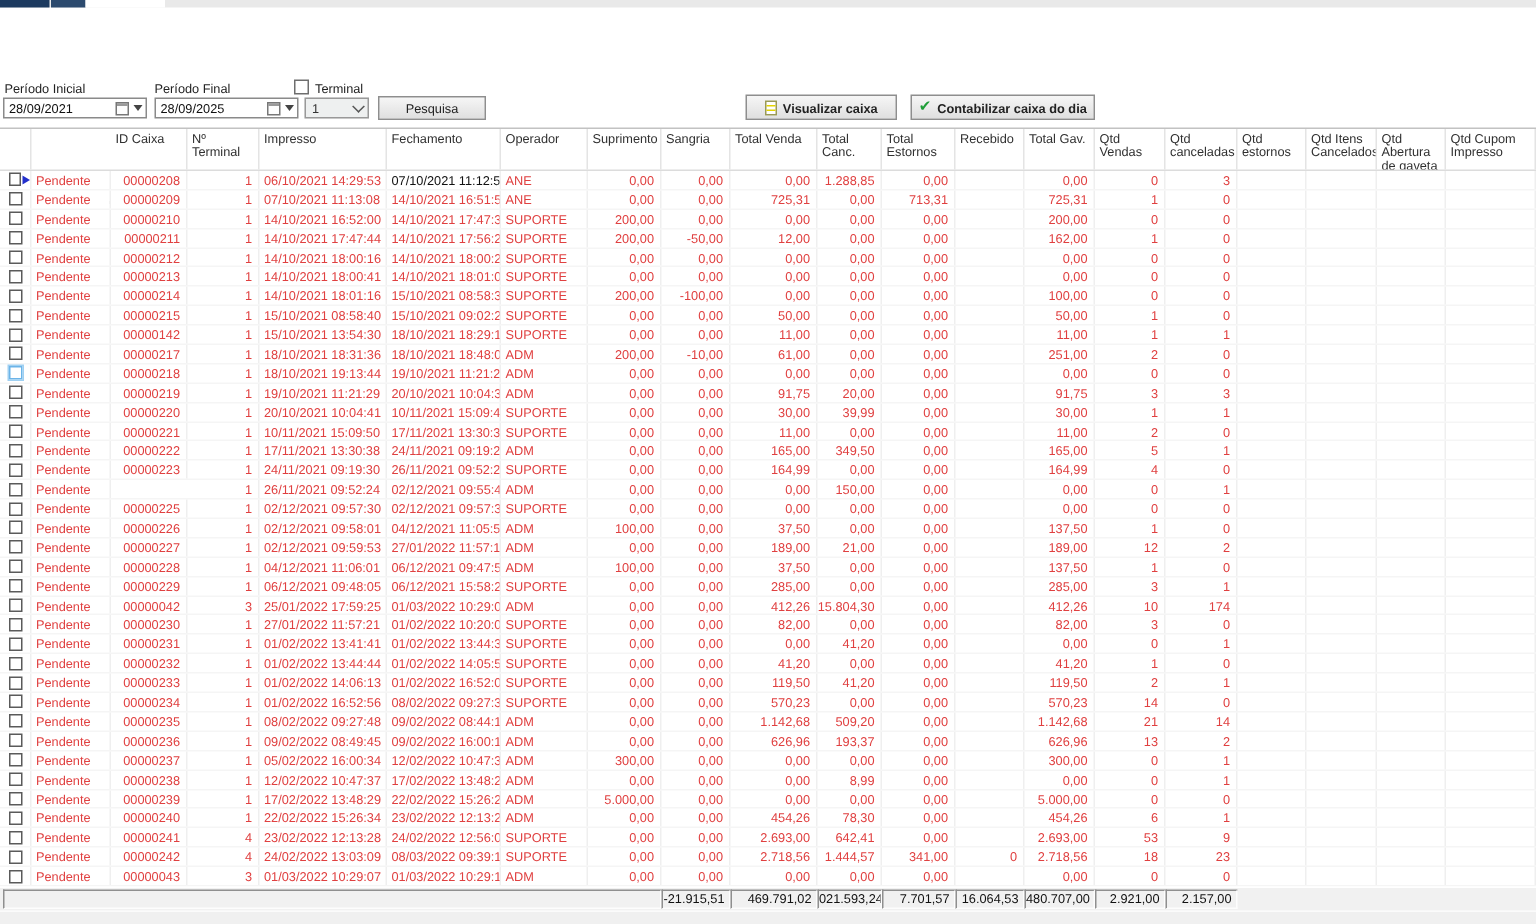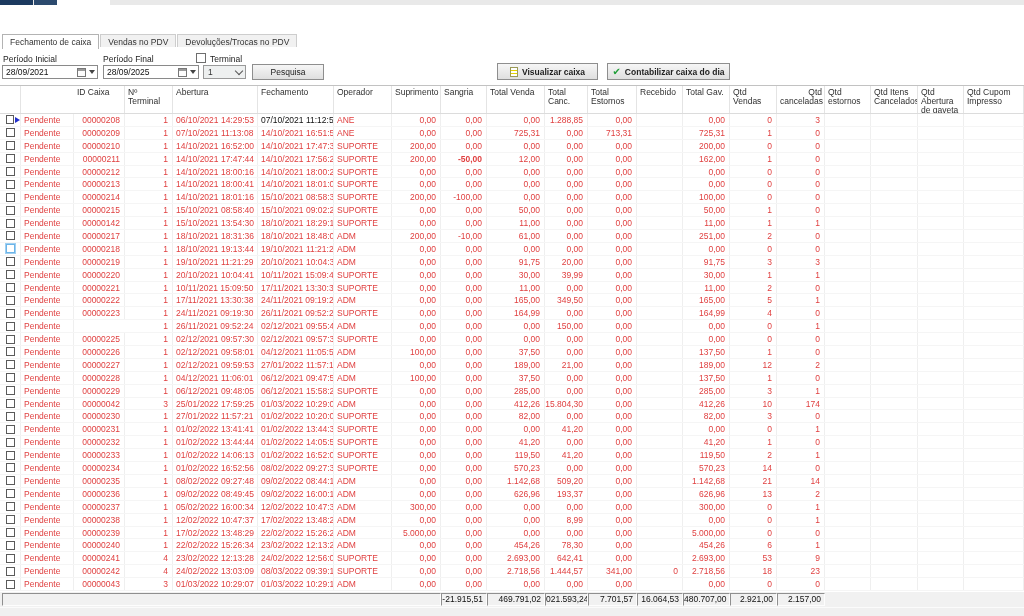--- a/index.html
+++ b/index.html
@@ -72,23 +72,20 @@
 
 <div class="app">
 
   <div class="top-strip">
     <div class="ts-a"></div>
     <div class="ts-b"></div>
     <div class="ts-c"></div>
   </div>
 
 
-  <div class="tabbar">
-    <div class="tabbar-inner" id="tabbar-inner"><div class="tab active">Fechamento de caixa</div><div class="tab">Vendas no PDV</div><div class="tab">Devoluções/Trocas no PDV</div></div>
-  </div>
 
   <div class="toolbar">
     <span class="flabel" style="left:3px;top:7px;">Período Inicial</span>
     <span class="flabel" style="left:103px;top:7px;">Período Final</span>
 
     <div class="datefield" style="left:2px;top:18px;">
       <span class="val">28/09/2021</span>
       <span class="cal-icon"></span>
       <span class="dd-arrow"></span>
     </div>
@@ -122,32 +119,32 @@
       <span>Contabilizar caixa do dia</span>
     </div>
   </div>
 
   <div class="grid">
     <div class="grid-header" id="grid-header">
         <div class="hcell" style="width: 18px;"></div>
         <div class="hcell" style="width: 53px; margin-top: 48px;">Conferência</div>
         <div class="hcell" style="width: 51px;">ID Caixa</div>
         <div class="hcell" style="width: 48px;">Nº Terminal</div>
-        <div class="hcell" style="width: 85px;">Abertura</div>
+        <div class="hcell" style="width: 85px;">Impresso</div>
         <div class="hcell" style="width: 76px;">Fechamento</div>
         <div class="hcell" style="width: 58px;">Operador</div>
         <div class="hcell" style="width: 49px;">Suprimento</div>
         <div class="hcell" style="width: 46px;">Sangria</div>
         <div class="hcell" style="width: 58px;">Total Venda</div>
         <div class="hcell" style="width: 43px;">Total Canc.</div>
         <div class="hcell" style="width: 49px;">Total Estornos</div>
         <div class="hcell" style="width: 46px;">Recebido</div>
         <div class="hcell" style="width: 47px;">Total Gav.</div>
         <div class="hcell" style="width: 47px;">Qtd Vendas</div>
-        <div class="hcell" style="width: 48px; text-align: right;">Qtd canceladas</div>
+        <div class="hcell" style="width: 48px;">Qtd canceladas</div>
         <div class="hcell" style="width: 46px;">Qtd estornos</div>
         <div class="hcell" style="width: 47px;">Qtd Itens Cancelados</div>
         <div class="hcell" style="width: 46px;">Qtd Abertura de gaveta</div>
         <div class="hcell" style="width: 60px;">Qtd Cupom Impresso</div>
       </div>
     <div class="grid-body" id="grid-body">
         <div class="grow">
           <div class="selcell" style="width: 18px;">
             <span class="rowchk"></span>
             <span class="cur-arrow"></span>
@@ -224,21 +221,21 @@
           <div class="selcell" style="width: 18px;">
             <span class="rowchk"></span>
           </div>
           <div class="gcell txt" style="width: 53px;">Pendente</div>
           <div class="gcell num" style="width: 51px;">00000211</div>
           <div class="gcell num" style="width: 48px;">1</div>
           <div class="gcell txt" style="width: 85px;">14/10/2021 17:47:44</div>
           <div class="gcell txt" style="width: 76px;">14/10/2021 17:56:28</div>
           <div class="gcell txt" style="width: 58px;">SUPORTE</div>
           <div class="gcell num" style="width: 49px;">200,00</div>
-          <div class="gcell num" style="width: 46px; font-weight: bold;">-50,00</div>
+          <div class="gcell num" style="width: 46px;">-50,00</div>
           <div class="gcell num" style="width: 58px;">12,00</div>
           <div class="gcell num" style="width: 43px;">0,00</div>
           <div class="gcell num" style="width: 49px;">0,00</div>
           <div class="gcell num" style="width: 46px;"></div>
           <div class="gcell num" style="width: 47px;">162,00</div>
           <div class="gcell num" style="width: 47px;">1</div>
           <div class="gcell num" style="width: 48px;">0</div>
           <div class="gcell num" style="width: 46px;"></div>
           <div class="gcell num" style="width: 47px;"></div>
           <div class="gcell num" style="width: 46px;"></div>

